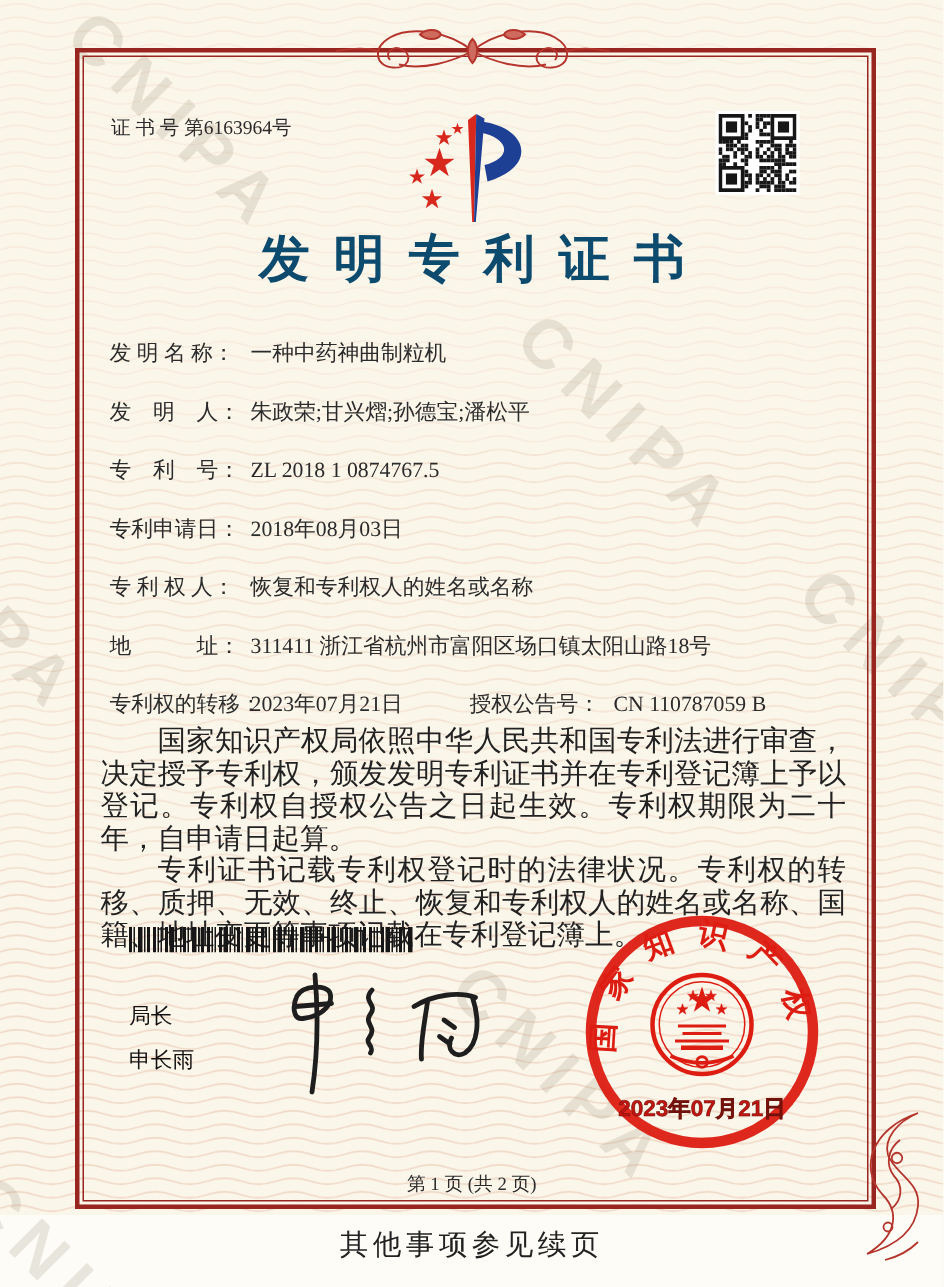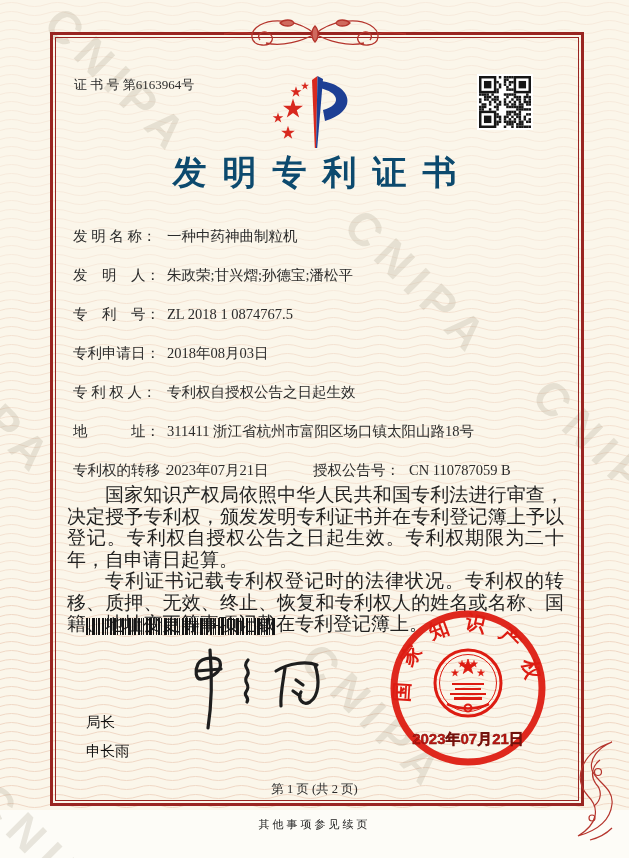--- a/index.html
+++ b/index.html
@@ -35,25 +35,25 @@
   .fields{position:absolute;left:73px;top:224px;width:482px;display:flex;flex-direction:column;gap:14px;}
   .f-row{position:relative;height:25px;font-size:14.5px;line-height:25px;white-space:nowrap;}
   .f-label{display:inline-block;width:94px;white-space:pre;}
   .f-value{white-space:pre;}
   .pair2{position:absolute;left:240px;top:0;}
   .pair2 .f-label{width:96px;}
   .paras{position:absolute;left:67px;top:484px;width:497px;font-size:19px;line-height:21.5px;text-align:justify;color:#222;}
   .paras p{margin:0;text-indent:2em;}
   .barcode{position:absolute;left:86px;top:618px;}
   .director{position:absolute;left:86px;top:664px;font-size:14.5px;line-height:29px;color:#111;
-            font-family:"Liberation Sans","DejaVu Sans",sans-serif;margin-top:44px;}
+            font-family:"Liberation Sans","DejaVu Sans",sans-serif;}
   .signature{position:absolute;left:188px;top:644px;}
   .seal{position:absolute;left:386px;top:606px;z-index:5;}
   .page-info{position:absolute;left:0;right:0;top:781px;text-align:center;font-size:12.5px;white-space:pre;}
-  .cont-note{position:absolute;left:0;right:0;top:817px;text-align:center;font-size:11px;letter-spacing:3px;color:#222;z-index:4;}
+  .cont-note{position:absolute;left:0;right:0;top:817px;text-align:center;font-size:19px;letter-spacing:3px;color:#222;z-index:4;}
   .ornament-top{position:absolute;left:222px;top:13px;z-index:5;}
   .ornament-br{position:absolute;left:548px;top:738px;z-index:5;}
 </style>
 </head>
 <body>
 
 <div class="page">
 
   <svg class="waves" width="629" height="858" aria-hidden="true">
     <defs>
@@ -301,21 +301,21 @@
       <div class="f-row">
         <span class="f-label">发　明　人：</span><span class="f-value">朱政荣;甘兴熠;孙德宝;潘松平</span>
       </div>
       <div class="f-row">
         <span class="f-label">专　利　号：</span><span class="f-value">ZL 2018 1 0874767.5</span>
       </div>
       <div class="f-row">
         <span class="f-label">专利申请日：</span><span class="f-value">2018年08月03日</span>
       </div>
       <div class="f-row">
-        <span class="f-label">专 利 权 人：</span><span class="f-value">专利权自授权公告之日起生效</span>
+        <span class="f-label">专 利 权 人：</span><span class="f-value">恢复和专利权人的姓名或名称</span>
       </div>
       <div class="f-row">
         <span class="f-label">地　　　址：</span><span class="f-value">311411 浙江省杭州市富阳区场口镇太阳山路18号</span>
       </div>
       <div class="f-row">
         <span class="f-label">专利权的转移：</span><span class="f-value">2023年07月21日</span>
         <span class="pair2">
           <span class="f-label">授权公告号：</span><span class="f-value">CN 110787059 B</span>
         </span>
       </div>

